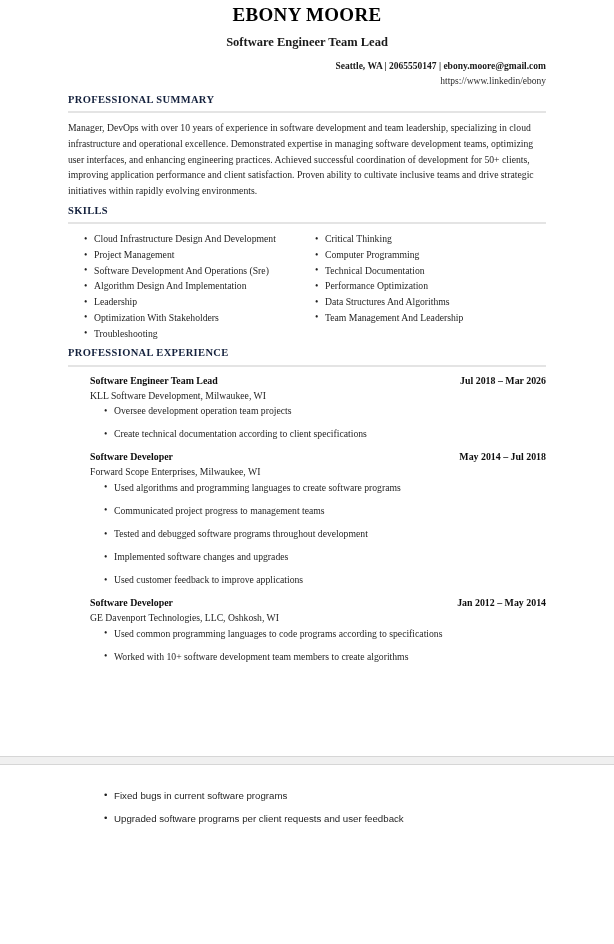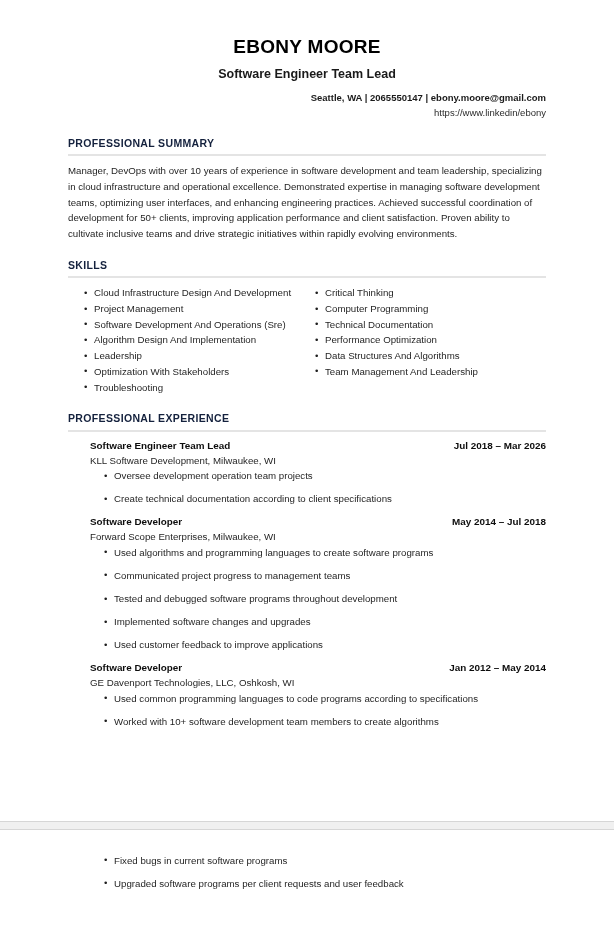--- a/index.html
+++ b/index.html
@@ -19,21 +19,21 @@
     height: 944px;
     overflow: hidden;
     background: #ffffff;
   }
   .page {
     background: #ffffff;
     padding: 0 68px;
     box-sizing: border-box;
     width: 614px;
   }
-  .page-one { padding-top: 36px; padding-bottom: 0; }
+  .page-one { padding-top: 4px; padding-bottom: 0; font-family: Liberation Serif, serif; }
   .page-two { padding-top: 24px; }
 
   
   .page-gap {
     width: 614px;
     height: 9px;
     background: #f0f0f0;
     border-top: 1px solid #d6d6d6;
     border-bottom: 1px solid #d6d6d6;
     box-sizing: border-box;
@@ -69,21 +69,21 @@
   .contact-link {
     text-align: right;
     font-size: 9.5px;
     font-weight: normal;
     color: #2b2b2b;
     margin: 0;
     line-height: 1.3;
   }
 
   
-  .section { margin-top: 17px; }
+  .section { margin-top: 6px; }
   .section-title {
     font-size: 10.5px;
     font-weight: bold;
     letter-spacing: 0.35px;
     color: #14213d;
     margin: 0 0 5px 0;
     line-height: 1.2;
   }
   .section-rule {
     height: 2px;

